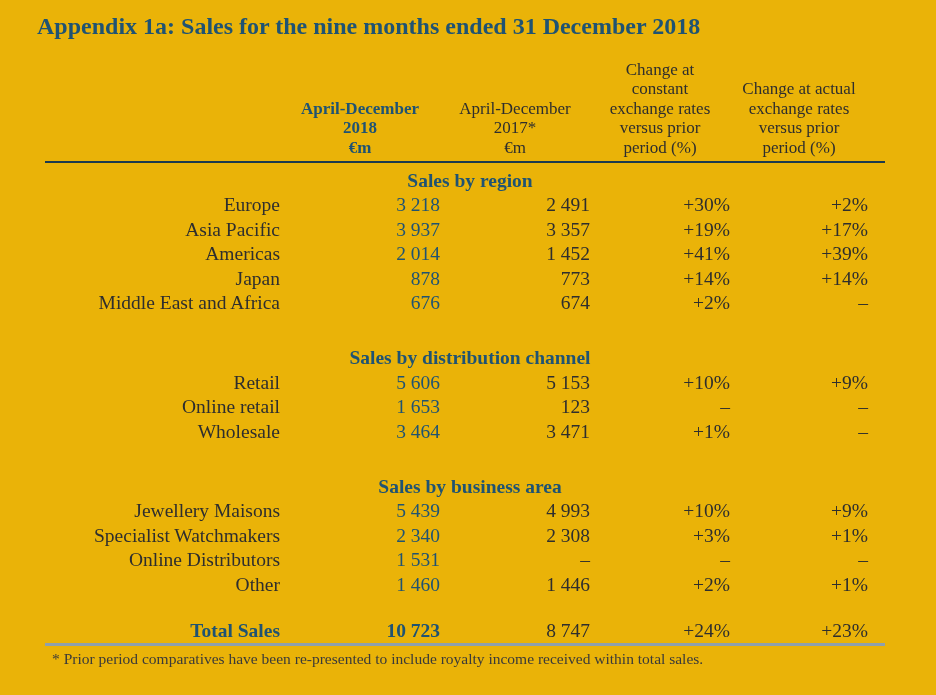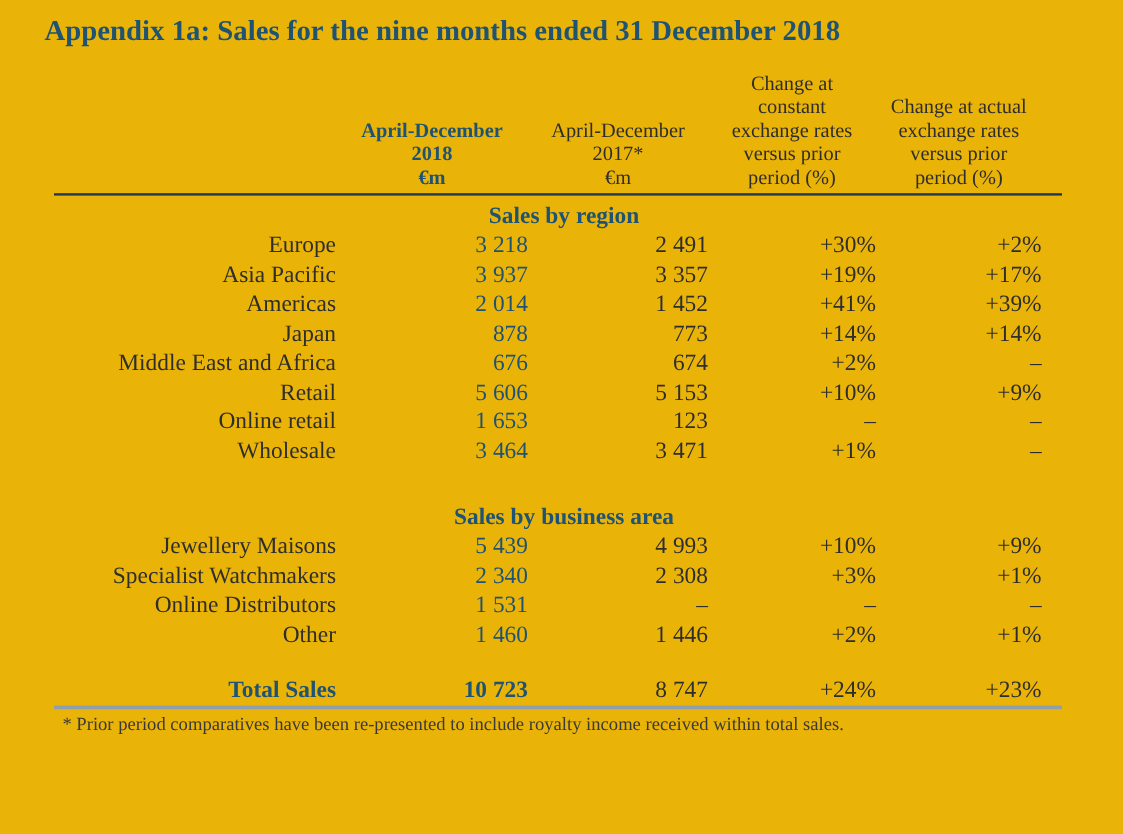--- a/index.html
+++ b/index.html
@@ -159,20 +159,23 @@
         <td class="vactual pad-r">+14%</td>
       </tr>
       <tr>
         <td class="label">Middle East and Africa</td>
         <td class="v2018">676</td>
         <td class="v2017">674</td>
         <td class="vconst">+2%</td>
         <td class="vactual pad-r">–</td>
       </tr>
 
+      <tr class="section-head gapped">
+        <td colspan="5">Sales by distribution channel</td>
+      </tr>
       <tr>
         <td class="label">Retail</td>
         <td class="v2018">5 606</td>
         <td class="v2017">5 153</td>
         <td class="vconst">+10%</td>
         <td class="vactual pad-r">+9%</td>
       </tr>
       <tr>
         <td class="label">Online retail</td>
         <td class="v2018">1 653</td>

